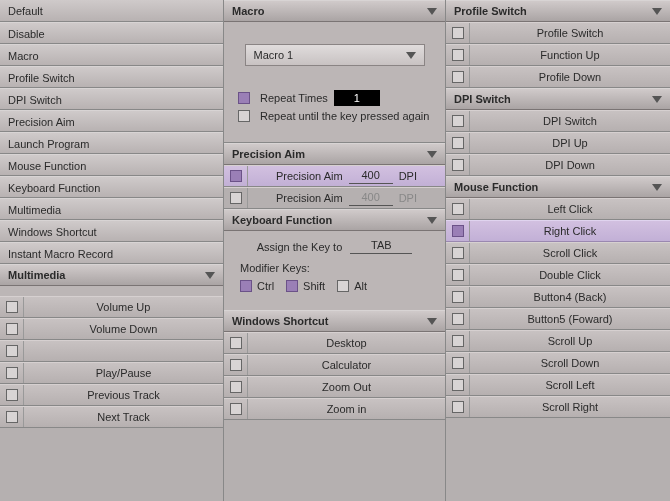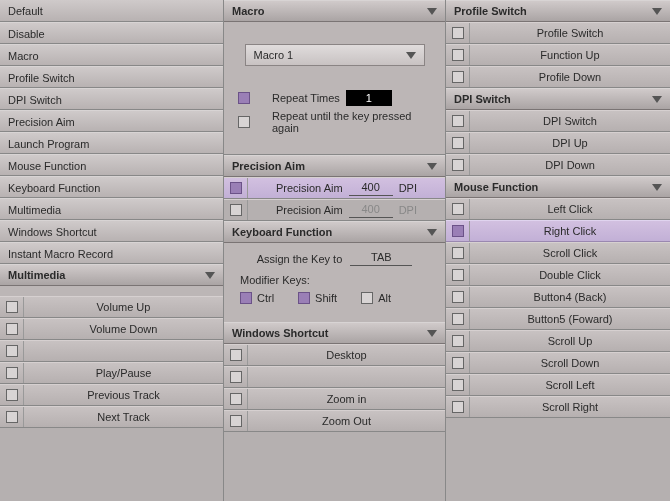--- a/index.html
+++ b/index.html
@@ -86,21 +86,21 @@
   .opt-label {
     flex: 1;
     text-align: center;
     padding: 0 6px;
   }
 
   .cb {
     display: inline-flex;
     align-items: center;
     gap: 5px;
-    margin-right: 16px;
+    margin-right: 4px;
   }
   .cb.on .box { background: #9a7fb6; border-color: #6b5288; }
 
   .macro-sel {
     height: 22px;
     width: 180px;
     margin: 0 auto 8px auto;
     background: linear-gradient(#e0dcdc,#c8c2c2);
     border: 1px solid #8a8484;
     display: flex;
@@ -312,33 +312,34 @@
       <div class="opt-row">
         <div class="opt-check">
           <span class="box"></span>
         </div>
         <div class="opt-label">Desktop</div>
       </div>
       <div class="opt-row">
         <div class="opt-check">
           <span class="box"></span>
         </div>
+        <div class="opt-label">Calculator</div>
+      </div>
+      <div class="opt-row">
+        <div class="opt-check">
+          <span class="box"></span>
+        </div>
+        <div class="opt-label">Zoom Out</div>
       </div>
       <div class="opt-row">
         <div class="opt-check">
           <span class="box"></span>
         </div>
         <div class="opt-label">Zoom in</div>
       </div>
-      <div class="opt-row">
-        <div class="opt-check">
-          <span class="box"></span>
-        </div>
-        <div class="opt-label">Zoom Out</div>
-      </div>
     </div>
 </div>
 
 <div class="col col-right">
   <div class="section-header">
     <span>Profile Switch</span>
     <span class="tri"></span>
   </div>
   <div id="right-profile">
       <div class="opt-row">

